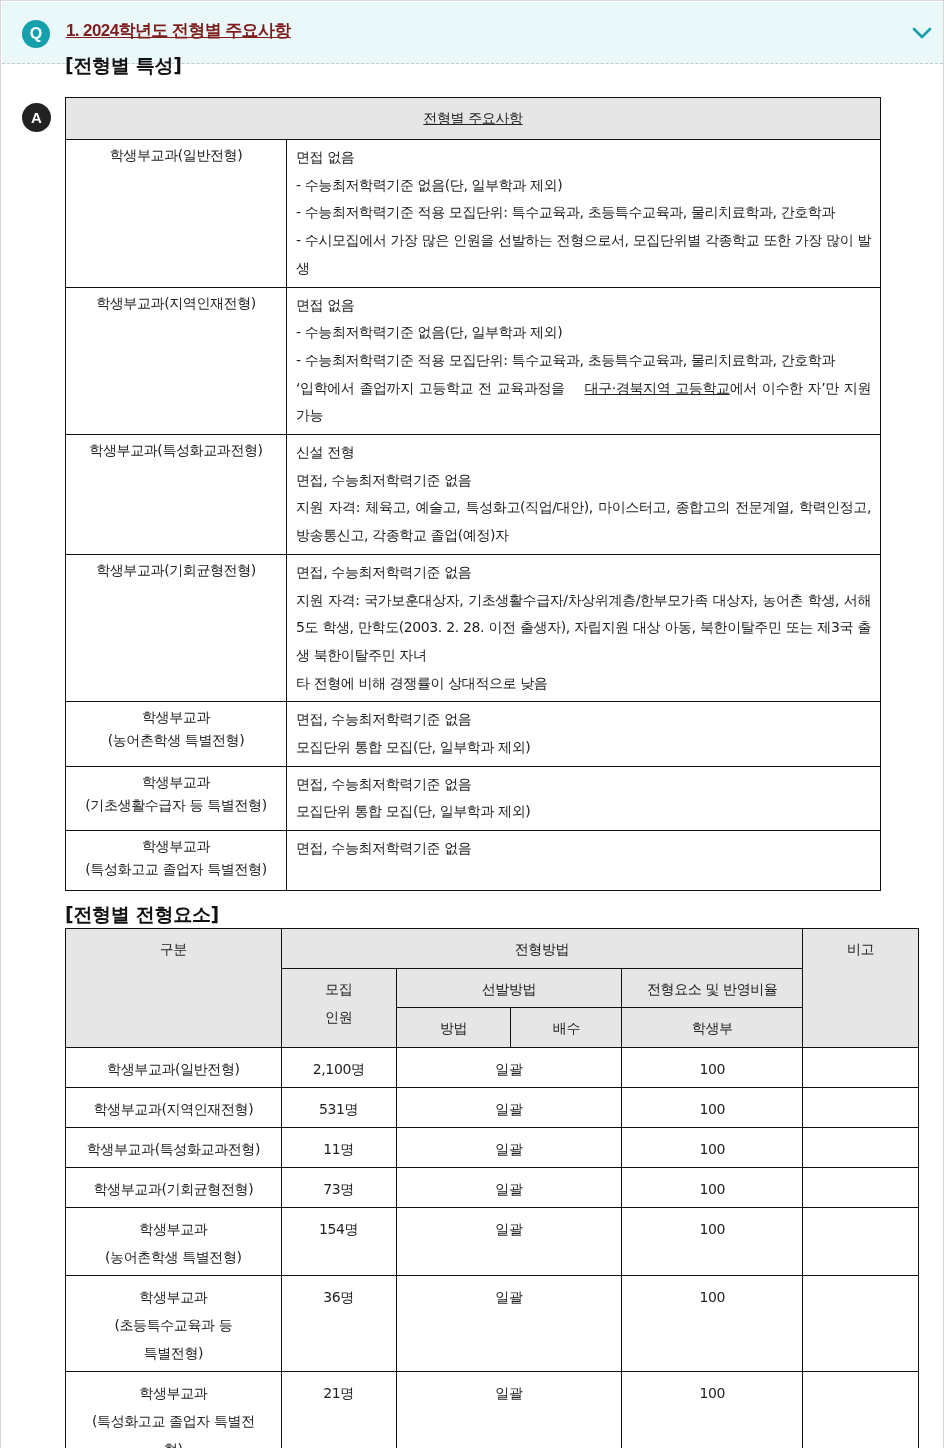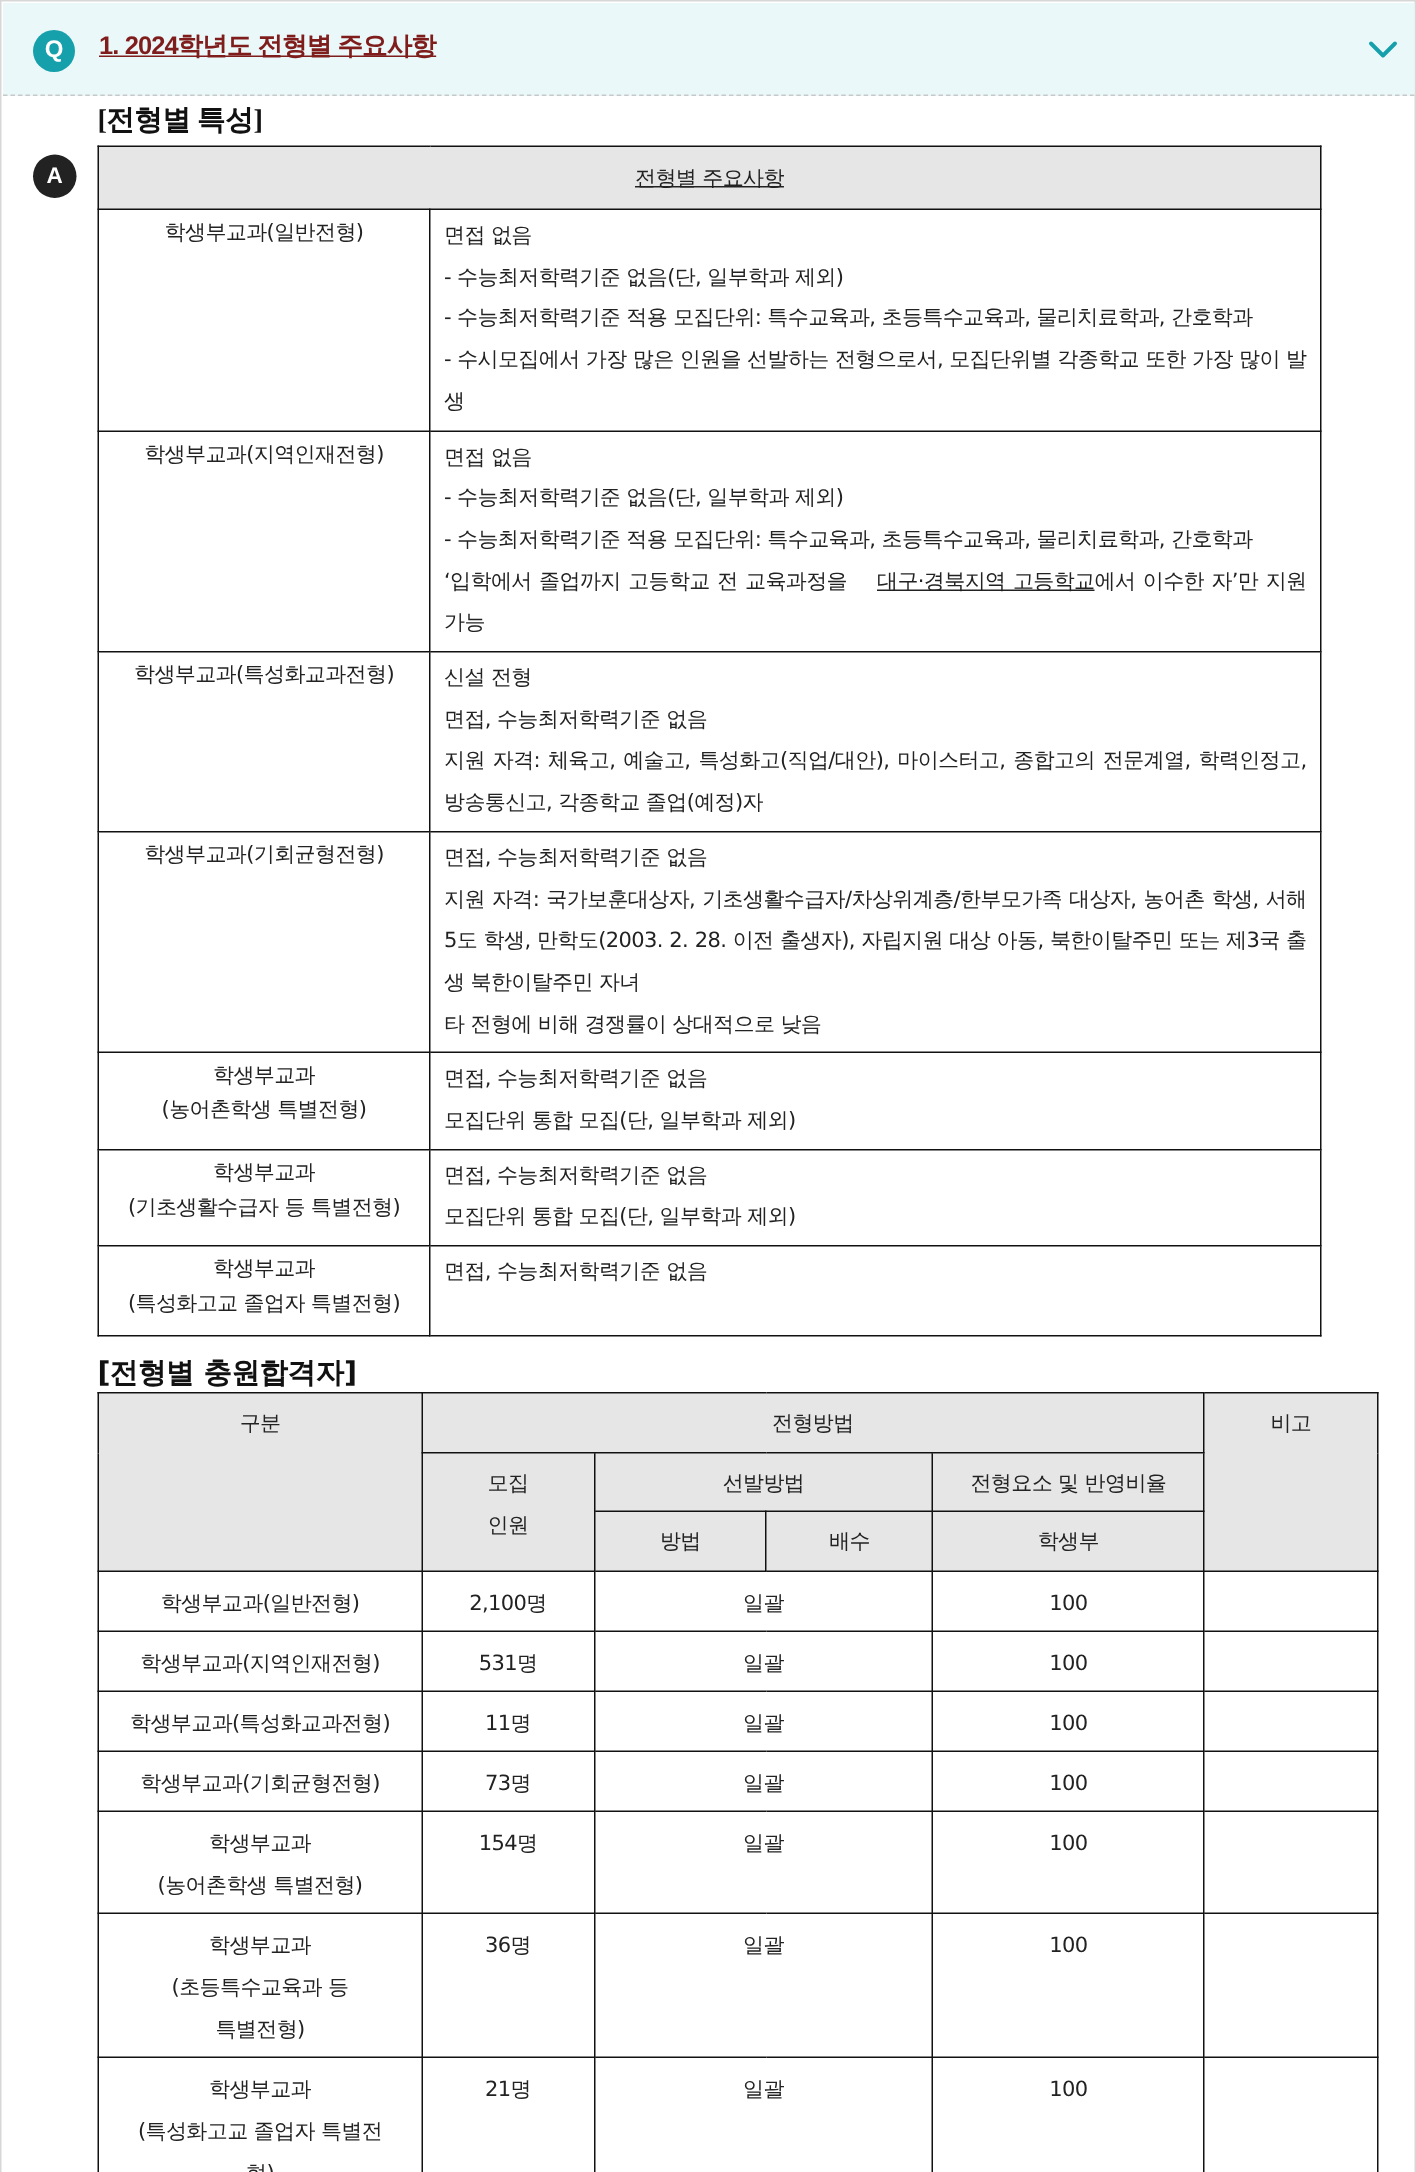--- a/index.html
+++ b/index.html
@@ -55,21 +55,21 @@
 
 <div class="frame">
   <div class="q-header">
     <div class="q-badge">Q</div>
     <a class="q-title">1. 2024학년도 전형별 주요사항</a>
     <svg class="chevron" viewBox="0 0 20 14">
       <polyline points="2,3 10,11 18,3" fill="none" stroke="#16a0ab" stroke-width="2.6" stroke-linecap="round" stroke-linejoin="round"></polyline>
     </svg>
   </div>
 
-  <div class="sec-title" style="top:66px;font-family:Liberation Serif, serif;">[전형별 특성]</div>
+  <div class="sec-title" style="top:52px;">[전형별 특성]</div>
   <div class="a-badge">A</div>
 
   <table id="t1">
     <thead>
       <tr>
           <th colspan="2">전형별 주요사항</th>
         </tr>
     </thead>
     <tbody id="t1-body">
         <tr style="height: 144px;">
@@ -139,21 +139,21 @@
             <span class="line">학생부교과</span>
             <span class="line">(특성화고교 졸업자 특별전형)</span>
           </td>
           <td class="desc">
             <span class="line">면접, 수능최저학력기준 없음</span>
           </td>
         </tr>
       </tbody>
   </table>
 
-  <div class="sec-title" style="top:901px;">[전형별 충원합격자]</div>
+  <div class="sec-title" style="top:901px;">[전형별 전형요소]</div>
 
   <table id="t2">
     <colgroup>
       <col style="width:216px">
         <col style="width:115px">
         <col style="width:115px">
         <col style="width:111px">
         <col style="width:181px">
         <col style="width:116px">
     </colgroup>

